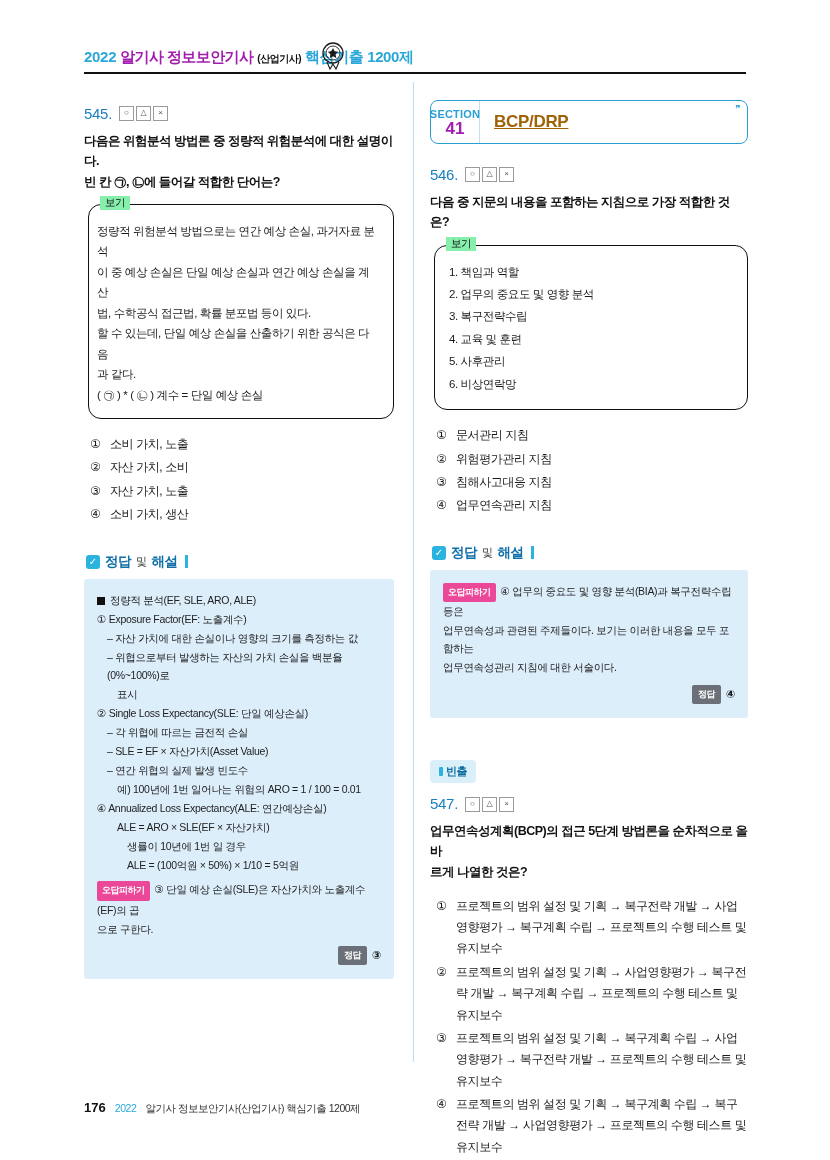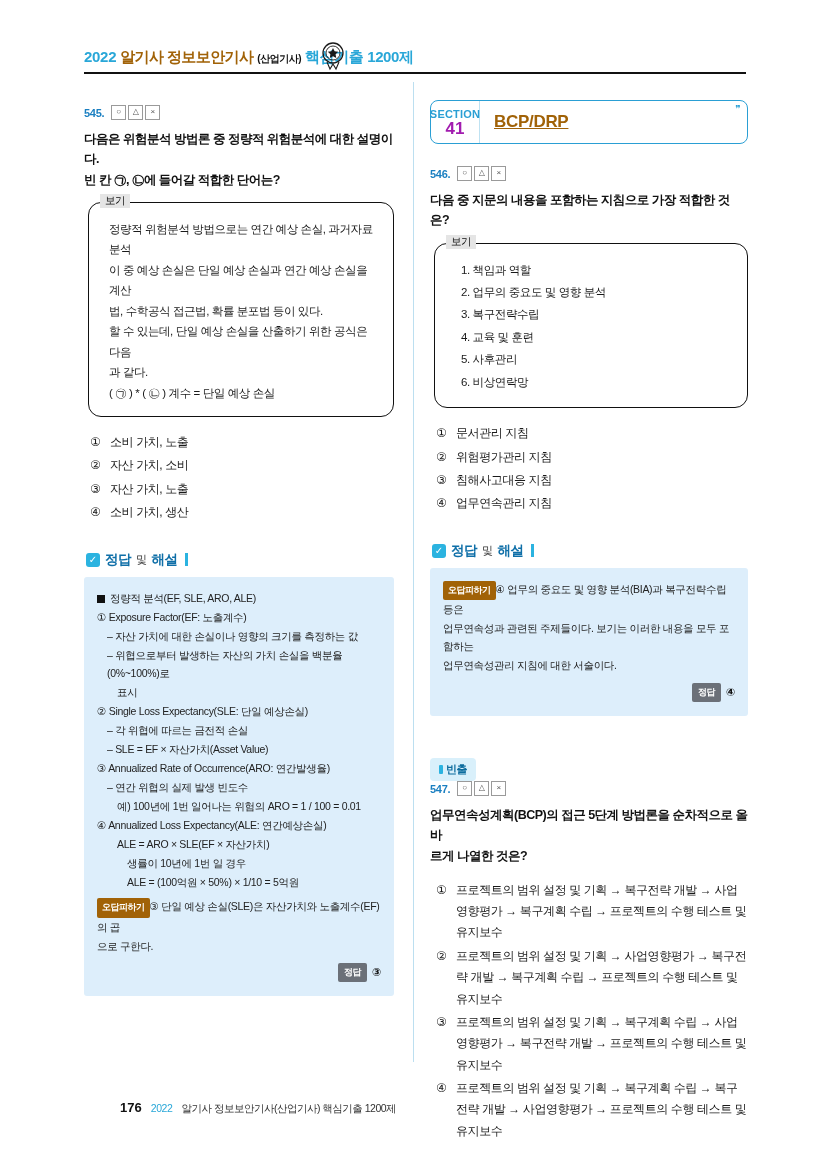--- a/index.html
+++ b/index.html
@@ -8,49 +8,49 @@
     font-family:"Liberation Sans","DejaVu Sans",sans-serif;
     color:#1a1a1a;
     -webkit-font-smoothing:antialiased;
   }
   .page{position:absolute;inset:0;}
 
   
   .header{position:absolute;left:84px;top:40px;width:660px;height:36px;}
   .header-rule{position:absolute;left:84px;top:72px;width:662px;height:2px;background:#111;}
   .hd-year{font-size:15px;font-weight:bold;color:#29a7d8;letter-spacing:-0.3px;}
-  .hd-main{font-size:15px;font-weight:bold;color:#a16207;letter-spacing:-0.6px;}
+  .hd-main{font-size:15px;font-weight:bold;color:#a21caf;letter-spacing:-0.6px;}
   .hd-small{font-size:10px;font-weight:bold;color:#111;letter-spacing:-0.5px;}
   .hd-blue{font-size:15px;font-weight:bold;color:#29a7d8;letter-spacing:-0.4px;}
   .hd-row{display:flex;align-items:baseline;gap:4px;position:absolute;left:0;top:8px;}
   .badge-logo{position:absolute;left:232px;top:0px;width:34px;height:34px;}
 
   
   .col-left{position:absolute;left:84px;top:105px;width:310px;}
   .col-right{position:absolute;left:430px;top:100px;width:318px;}
   .col-divider{position:absolute;left:413px;top:82px;width:1px;height:980px;background:#bcdff0;}
 
   
   .qnum-row{display:flex;align-items:center;gap:7px;margin-bottom:9px;}
-  .qnum{font-size:11px;font-weight:bold;color:#1a7fc1;letter-spacing:-0.3px;}
+  .qnum{font-size:15px;font-weight:normal;color:#1a7fc1;letter-spacing:-0.3px;}
   .marks{display:flex;gap:2px;}
   .marks span{
     display:inline-block;width:13px;height:13px;border:1px solid #9a9a9a;color:#555;
     font-size:8px;line-height:11px;text-align:center;background:#fff;
   }
   .qtext{font-size:12.5px;line-height:1.62;letter-spacing:-0.5px;color:#111;font-weight:bold;}
 
   
   .bogi-wrap{position:relative;margin:12px 0 10px 4px;}
   .bogi-box{
-    border:1.2px solid #111;border-radius:13px;padding:16px 14px 13px 20px;
+    border:1.2px solid #111;border-radius:13px;padding:16px 14px 13px 8px;
     font-size:11.5px;line-height:1.78;letter-spacing:-0.4px;
   }
   .bogi-label{
-    position:absolute;left:12px;top:-8px;background:#e5e5e5;padding:0 5px;
+    position:absolute;left:12px;top:-8px;background:#86efac;padding:0 5px;
     font-size:10.5px;letter-spacing:-0.4px;color:#111;text-align:center;
   }
   .bogi-line{margin:0;}
   .bogi-list{margin:0;padding:0;list-style:none;}
   .bogi-list li{margin:0 0 2px 6px;}
 
   
   .choices{margin:14px 0 0 6px;font-size:12px;line-height:1.95;letter-spacing:-0.4px;}
   .choice{display:flex;gap:7px;align-items:flex-start;}
   .choice .ci{width:13px;flex:0 0 13px;}
@@ -70,22 +70,22 @@
   .ans-box{
     background:#ddeefb;border-radius:3px;padding:12px 13px 14px 13px;
     font-size:10.5px;line-height:1.72;letter-spacing:-0.3px;color:#222;
   }
   .ans-box .ln{margin:0 0 1px 0;}
   .ind1{padding-left:10px;}
   .ind2{padding-left:20px;}
   .ind3{padding-left:30px;}
   .sq{display:inline-block;width:8px;height:8px;background:#111;margin-right:5px;vertical-align:middle;}
   .tip{
-    display:inline-block;background:#a16207;color:#fff;font-size:9px;font-weight:bold;
-    padding:2px 5px;border-radius:2px;letter-spacing:-0.5px;
+    display:inline-block;background:#ec4899;color:#fff;font-size:9px;font-weight:bold;
+    padding:2px 5px;border-radius:2px;letter-spacing:-0.5px;margin-right:5px;
   }
   .ansnum{
     display:flex;justify-content:flex-end;align-items:center;gap:5px;margin-top:8px;
   }
   .ansnum .lbl{
     background:#6b7078;color:#fff;font-size:9px;font-weight:bold;padding:2px 6px;border-radius:2px;letter-spacing:-0.5px;
   }
   .ansnum .val{font-size:11px;font-weight:bold;color:#111;}
 
   
@@ -103,21 +103,21 @@
   .sec-corner{position:absolute;right:6px;top:2px;font-size:10px;color:#2a9fd4;}
 
   
   .freq{
     display:inline-flex;align-items:center;gap:3px;background:#d9f0fb;border-radius:4px;
     padding:4px 9px;font-size:11px;font-weight:bold;color:#0d6c9e;letter-spacing:-0.4px;
   }
   .freq-dot{width:4px;height:9px;background:#2bb3e0;border-radius:1px;}
 
   
-  .footer{position:absolute;left:84px;bottom:44px;display:flex;align-items:baseline;gap:9px;margin-left:36px;}
+  .footer{position:absolute;left:84px;bottom:44px;display:flex;align-items:baseline;gap:9px;}
   .footer .pg{font-size:13px;font-weight:bold;color:#111;}
   .footer .yr{font-size:10.5px;color:#29a7d8;letter-spacing:-0.4px;}
   .footer .ft{font-size:10.5px;color:#333;letter-spacing:-0.5px;}
 </style>
 </head>
 <body>
 
 <div class="page">
 
   <div class="header">
@@ -196,21 +196,20 @@
 
     <div class="ans-box">
       <p class="ln"><span class="sq"></span><span>정량적 분석(EF, SLE, ARO, ALE)</span></p>
       <p class="ln">① Exposure Factor(EF: 노출계수)</p>
       <p class="ln ind1">– 자산 가치에 대한 손실이나 영향의 크기를 측정하는 값</p>
       <p class="ln ind1">– 위협으로부터 발생하는 자산의 가치 손실을 백분율(0%~100%)로</p>
       <p class="ln ind2">표시</p>
       <p class="ln">② Single Loss Expectancy(SLE: 단일 예상손실)</p>
       <p class="ln ind1">– 각 위협에 따르는 금전적 손실</p>
       <p class="ln ind1">– SLE =  EF × 자산가치(Asset Value)</p>
-      <p class="ln">③ Annualized Rate of Occurrence(ARO: 연간발생율)</p>
       <p class="ln ind1">– 연간 위협의 실제 발생 빈도수</p>
       <p class="ln ind2">예) 100년에 1번 일어나는 위험의 ARO = 1 / 100 = 0.01</p>
       <p class="ln">④ Annualized Loss Expectancy(ALE: 연간예상손실)</p>
       <p class="ln ind2">ALE = ARO × SLE(EF × 자산가치)</p>
       <p class="ln ind3">생률이 10년에 1번 일 경우</p>
       <p class="ln ind3">ALE = (100억원 × 50%) × 1/10 = 5억원</p>
       <p class="ln" style="margin-top:6px;">
         <span class="tip">오답피하기</span><span>③ 단일 예상 손실(SLE)은 자산가치와 노출계수(EF)의 곱</span>
       </p>
       <p class="ln">으로 구한다.</p>
@@ -300,21 +299,21 @@
 
     <div style="height:42px;"></div>
 
     <div>
       <span class="freq">
         <span class="freq-dot"></span>
         <span>빈출</span>
       </span>
     </div>
 
-    <div class="qnum-row" style="">
+    <div class="qnum-row" style="margin-top:12px;align-items:flex-end;">
       <span class="qnum">547.</span>
       <span class="marks">
         <span>○</span>
         <span>△</span>
         <span>×</span>
       </span>
     </div>
 
     <div class="qtext">
       <div>업무연속성계획(BCP)의 접근 5단계 방법론을 순차적으로 올바</div>

